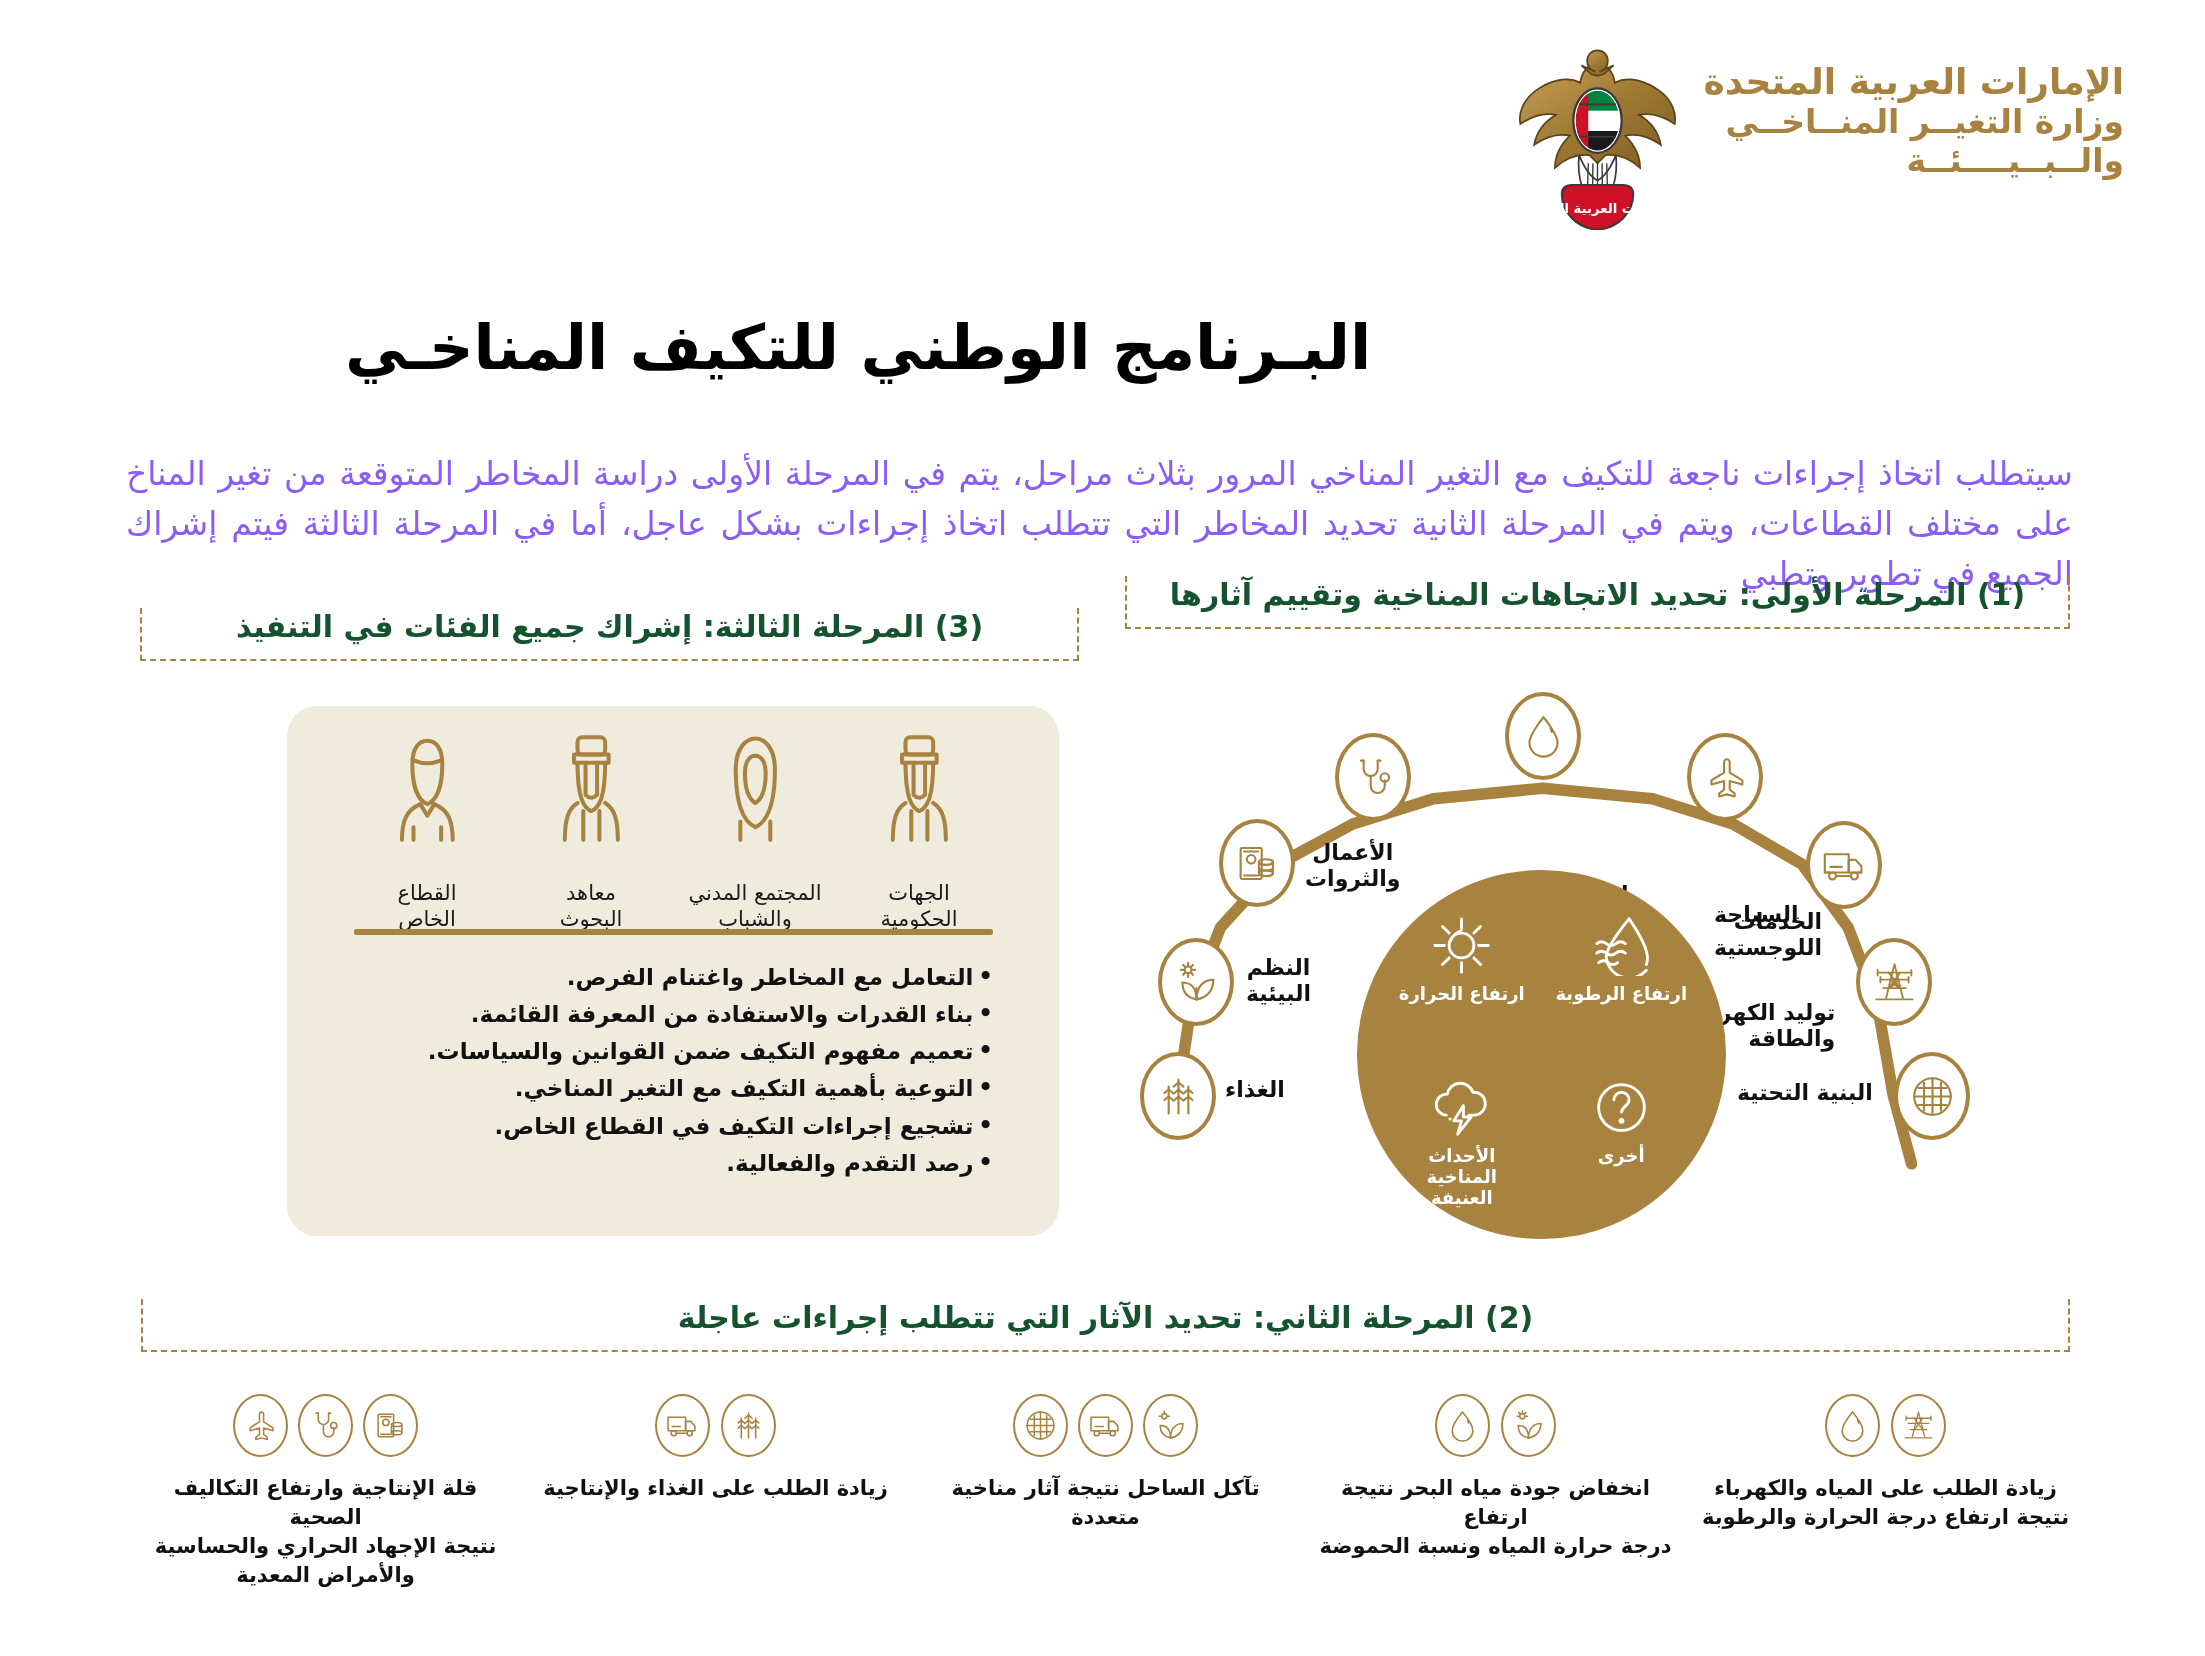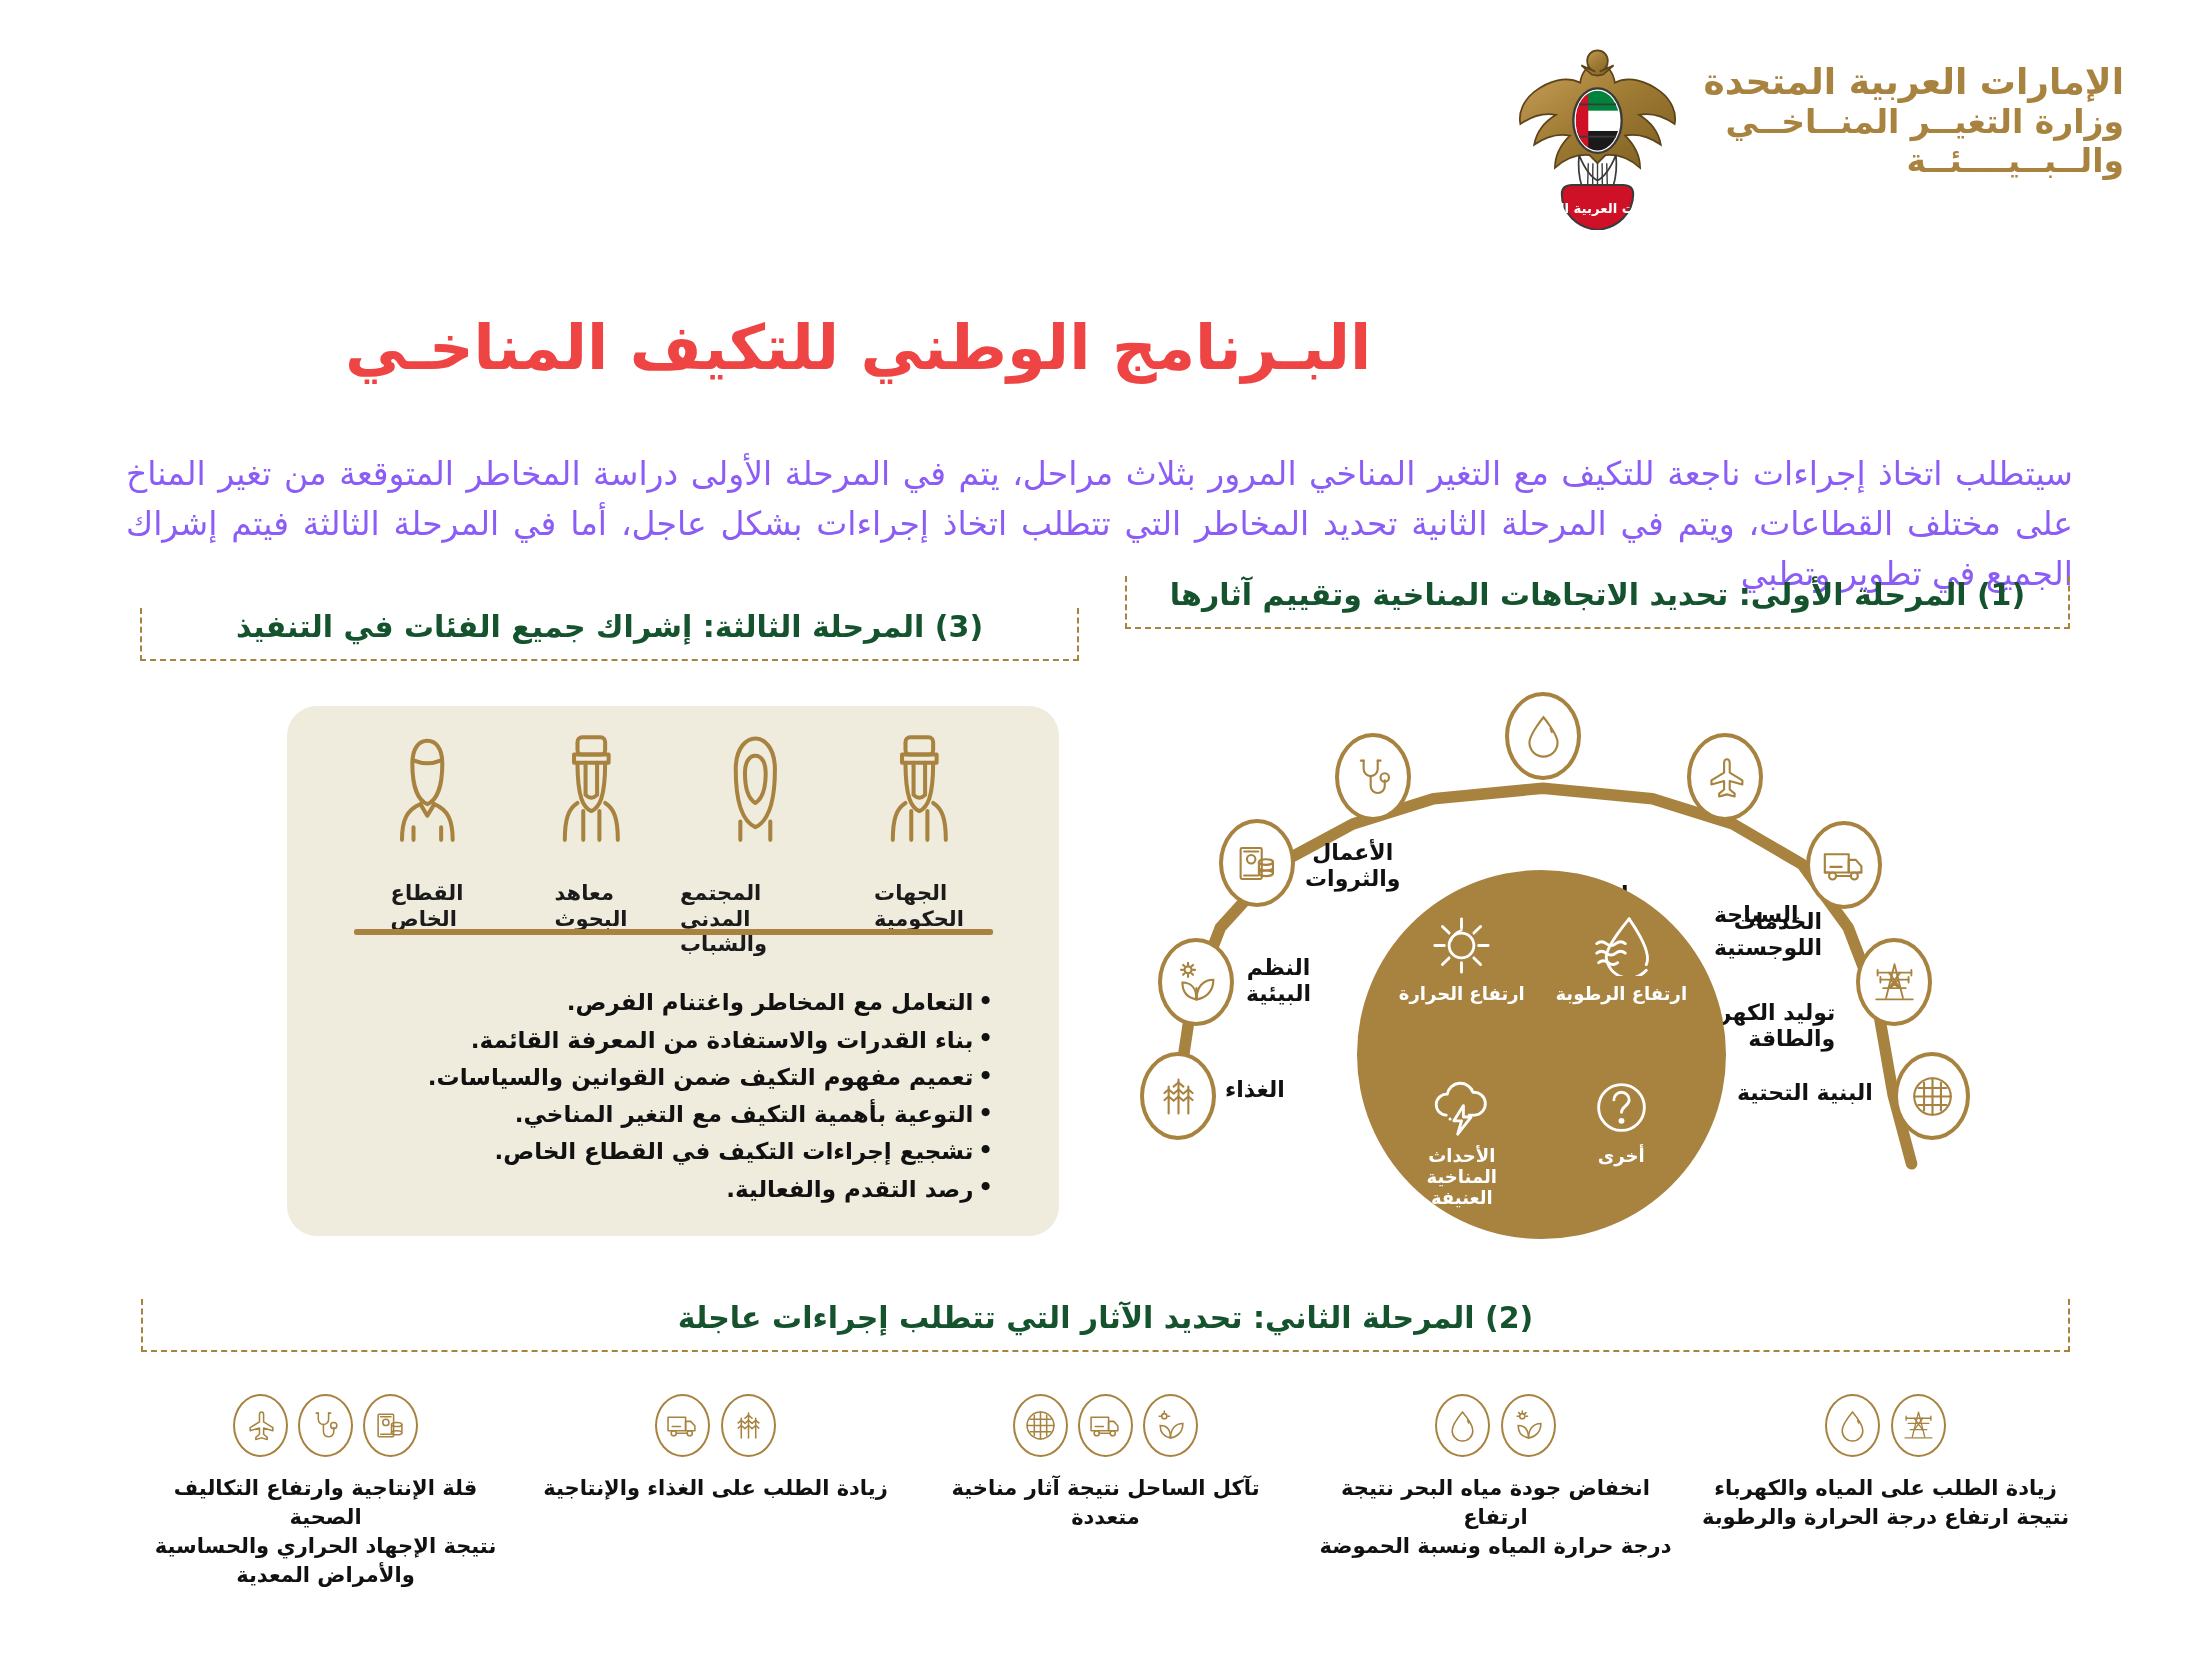--- a/index.html
+++ b/index.html
@@ -14,21 +14,21 @@
   .crest { width:173px; height:190px; position:relative; flex:0 0 auto; }
   .ministry-text { padding-top:21px; text-align:right; }
   .ministry-line1 { font-size:36px; font-weight:bold; color:#A8823F; letter-spacing:0px; line-height:1.18; white-space:nowrap; }
   .ministry-line2 { font-size:33px; font-weight:bold; color:#A8823F; line-height:1.18; white-space:nowrap; }
   .ministry-line3 { font-size:33px; font-weight:bold; color:#A8823F; line-height:1.18; white-space:nowrap; }
 
   
   .main-title {
     position:absolute; top:311px; right:115px; width:1987px;
     text-align:left; padding-left:242px;
-    font-size:62px; font-weight:bold; color:#ef4444; direction:rtl;
+    font-size:62px; font-weight:bold; color:#000000; direction:rtl;
   }
 
   
   .intro {
     position:absolute; top:449px; right:132px; width:1947px;
     font-size:33px; line-height:1.52; color:#8b5cf6; text-align:justify;
     direction:rtl;
   }
   .intro p { margin:0; }
 
@@ -44,21 +44,21 @@
   #stage2-head { top:1299px; right:135px; width:1929px; }
 
   
   .stage3-card {
     position:absolute; top:706px; right:1146px; width:772px; height:530px;
     background:#EFEBDD; border-radius:30px;
   }
   .figures-row { display:flex; flex-direction:row; justify-content:center; gap:14px; padding:29px 35px 0 35px; }
   .fig-col { width:150px; display:flex; flex-direction:column; align-items:center; }
   .fig-svg { height:121px; }
-  .fig-label { margin-top:25px; font-size:21px; font-weight:bold; color:#1b1b1b; text-align:left; line-height:1.22; }
+  .fig-label { margin-top:25px; font-size:21px; font-weight:normal; color:#1b1b1b; text-align:center; line-height:1.22; }
   .ground-line { position:absolute; top:223px; right:66px; width:639px; height:6.3px; background:#A8823F; border-radius:2.3px; }
   .bullets { margin-top:26.5px; padding:0 66px 0 52px; direction:rtl; }
   .bullets li { list-style:none; font-size:23px; color:#111; line-height:1.62; text-align:right; font-weight:600; position:relative; padding-right:19.6px;}
   .bullets li:before { content:"\2022"; position:absolute; right:0; top:-1.2px; font-size:23px; color:#111; }
 
   
   .arc-wrap { position:absolute; top:680px; right:132px; width:968px; height:576px; }
   .arc-svg { position:absolute; top:0; right:0; }
   .node { position:absolute; width:76px; height:88px; border:4px solid #A8823F; border-radius:50%; background:#fff;
           display:flex; align-items:center; justify-content:center; }

